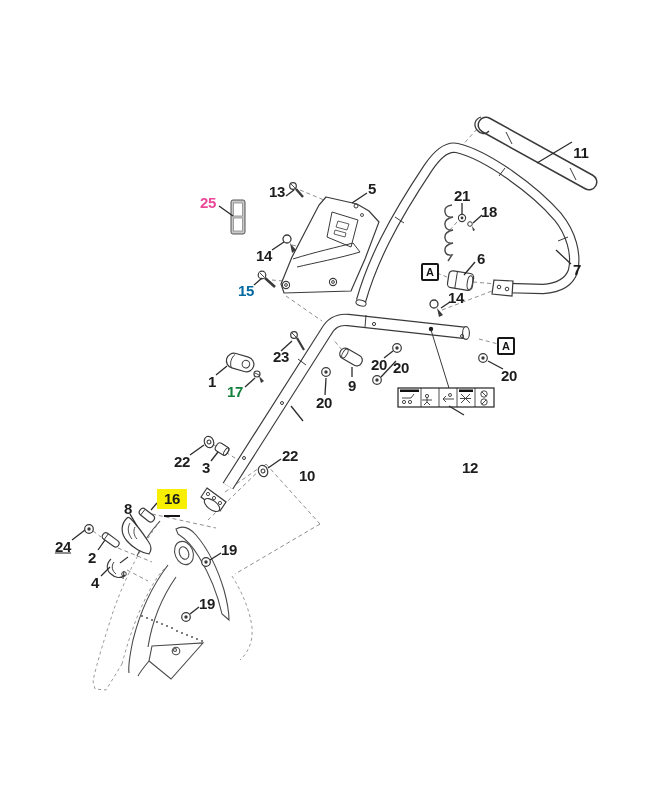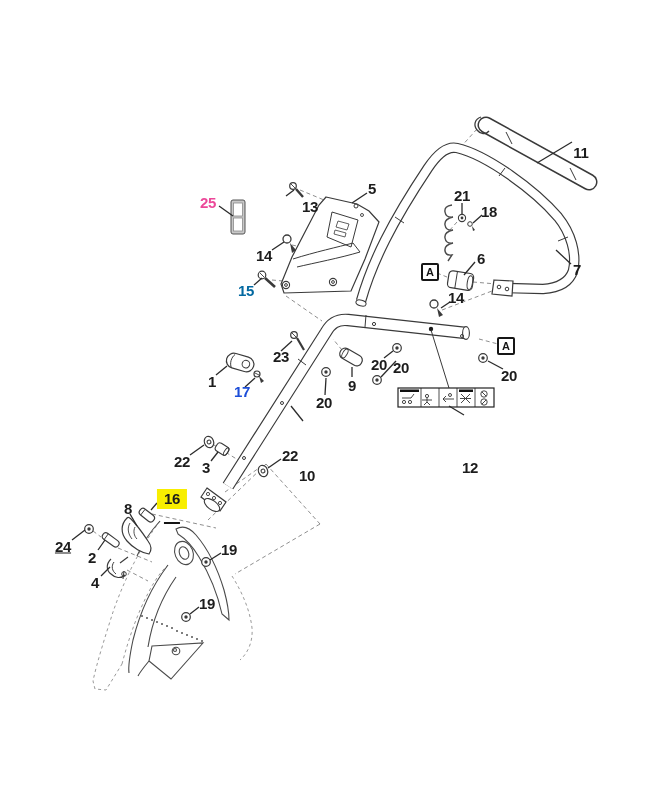--- a/index.html
+++ b/index.html
@@ -3,21 +3,21 @@
 <meta charset="utf-8">
 <style>
   html,body{margin:0;padding:0;background:#fff;}
   #stage{position:relative;width:652px;height:800px;background:#ffffff;overflow:hidden;
          font-family:"Liberation Sans",sans-serif;}
   #artwork{position:absolute;left:0;top:0;}
   .plabel{position:absolute;transform:translate(-50%,-50%);
           font:700 15px "Liberation Sans",sans-serif;color:#1c1c1c;
           letter-spacing:-0.3px;white-space:nowrap;line-height:1;cursor:default;}
   .plabel.hl{background:var(--hl,#f8ee00);padding:2px 7px 3px 7px;}
-  .plabel.hl span{border-bottom:2px solid #141414;padding-bottom:15px;}
+  .plabel.hl span{border-bottom:2px solid #141414;padding-bottom:8px;}
   .amark{position:absolute;transform:translate(-50%,-50%);width:14px;height:14px;
          border:2px solid #161616;border-radius:2px;background:#fff;
          display:flex;align-items:center;justify-content:center;
          font:700 11px "Liberation Sans",sans-serif;color:#161616;}
 </style>
 </head>
 <body>
 
 <div id="stage" style="--hl: #f8ee00;">
 
@@ -315,32 +315,32 @@
     <line x1="72" y1="540" x2="85" y2="530"></line>
     <line x1="98" y1="550" x2="105" y2="540"></line>
     <line x1="101" y1="576" x2="110" y2="567"></line>
     <line x1="221" y1="553" x2="210" y2="560"></line>
     <line x1="199" y1="607" x2="190" y2="614"></line>
   </g>
 </svg>
 
 <div id="labels">
       <div class="plabel" style="left: 208px; top: 202px; color: #ec4899;"><span>25</span></div>
-      <div class="plabel" style="left: 277px; top: 206px; color: rgb(28, 28, 28); margin-left: 33px;"><span>13</span></div>
+      <div class="plabel" style="left: 277px; top: 191px; color: rgb(28, 28, 28);"><span>13</span></div>
       <div class="plabel" style="left: 372px; top: 188px; color: rgb(28, 28, 28);"><span>5</span></div>
       <div class="plabel" style="left: 462px; top: 195px; color: rgb(28, 28, 28);"><span>21</span></div>
       <div class="plabel" style="left: 489px; top: 211px; color: rgb(28, 28, 28);"><span>18</span></div>
       <div class="plabel" style="left: 581px; top: 128px; color: rgb(28, 28, 28); margin-top: 24px;"><span>11</span></div>
       <div class="plabel" style="left: 577px; top: 269px; color: rgb(28, 28, 28);"><span>7</span></div>
       <div class="plabel" style="left: 481px; top: 258px; color: rgb(28, 28, 28);"><span>6</span></div>
       <div class="plabel" style="left: 264px; top: 255px; color: rgb(28, 28, 28);"><span>14</span></div>
       <div class="plabel" style="left: 246px; top: 290px; color: #0369a1;"><span>15</span></div>
       <div class="plabel" style="left: 456px; top: 297px; color: rgb(28, 28, 28);"><span>14</span></div>
       <div class="plabel" style="left: 212px; top: 381px; color: rgb(28, 28, 28);"><span>1</span></div>
-      <div class="plabel" style="left: 242px; top: 391px; color: #1d4ed8; text-align: right;"><span>17</span></div>
+      <div class="plabel" style="left: 235px; top: 391px; color: #15803d; text-align: right;"><span>17</span></div>
       <div class="plabel" style="left: 281px; top: 356px; color: rgb(28, 28, 28);"><span>23</span></div>
       <div class="plabel" style="left: 352px; top: 385px; color: rgb(28, 28, 28);"><span>9</span></div>
       <div class="plabel" style="left: 379px; top: 364px; color: rgb(28, 28, 28);"><span>20</span></div>
       <div class="plabel" style="left: 401px; top: 367px; color: rgb(28, 28, 28);"><span>20</span></div>
       <div class="plabel" style="left: 324px; top: 402px; color: rgb(28, 28, 28);"><span>20</span></div>
       <div class="plabel" style="left: 509px; top: 375px; color: rgb(28, 28, 28);"><span>20</span></div>
       <div class="plabel" style="left: 307px; top: 427px; color: rgb(28, 28, 28); margin-top: 48px;"><span>10</span></div>
       <div class="plabel" style="left: 470px; top: 421px; color: rgb(28, 28, 28); margin-top: 46px;"><span>12</span></div>
       <div class="plabel" style="left: 182px; top: 461px; color: rgb(28, 28, 28);"><span>22</span></div>
       <div class="plabel" style="left: 206px; top: 467px; color: rgb(28, 28, 28);"><span>3</span></div>

